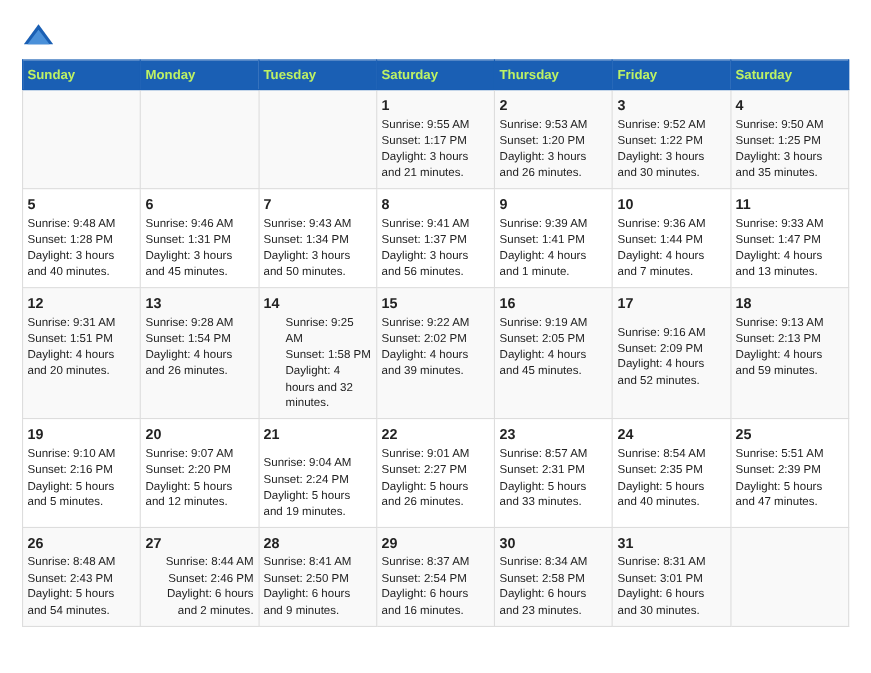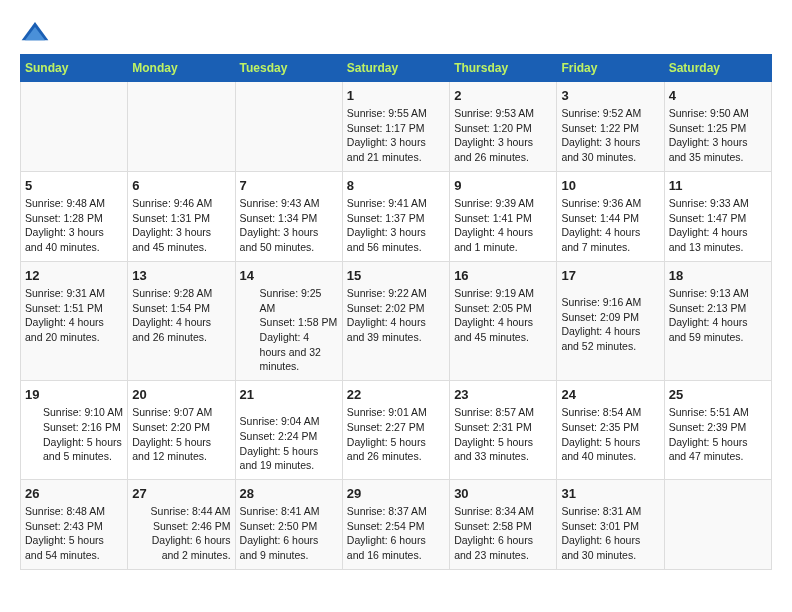--- a/index.html
+++ b/index.html
@@ -226,21 +226,21 @@
         <td>
           <div class="day-number">18</div>
           <div class="cell-content" style="white-space: pre-wrap;">Sunrise: 9:13 AM
 Sunset: 2:13 PM
 Daylight: 4 hours and 59 minutes.</div>
         </td>
       </tr>
       <tr>
         <td>
           <div class="day-number">19</div>
-          <div class="cell-content" style="white-space: pre-wrap; margin-left: 18px;">Sunrise: 9:10 AM
+          <div class="cell-content" style="white-space: pre-wrap;">Sunrise: 9:10 AM
 Sunset: 2:16 PM
 Daylight: 5 hours and 5 minutes.</div>
         </td>
         <td>
           <div class="day-number">20</div>
           <div class="cell-content" style="white-space: pre-wrap;">Sunrise: 9:07 AM
 Sunset: 2:20 PM
 Daylight: 5 hours and 12 minutes.</div>
         </td>
         <td>

